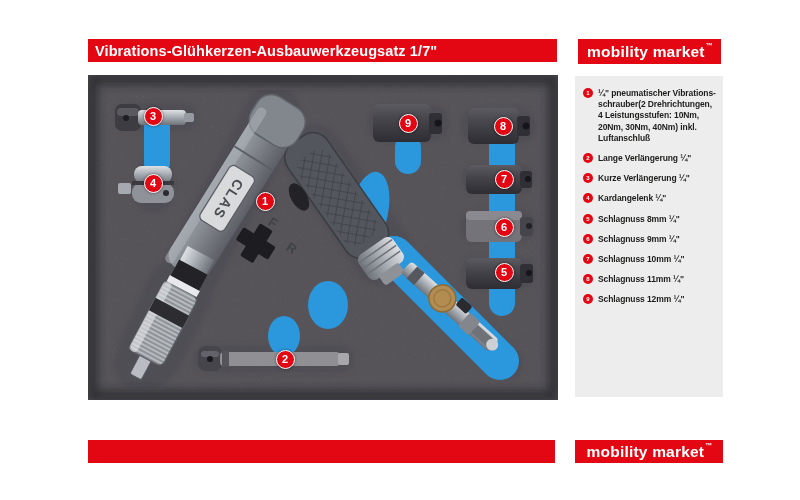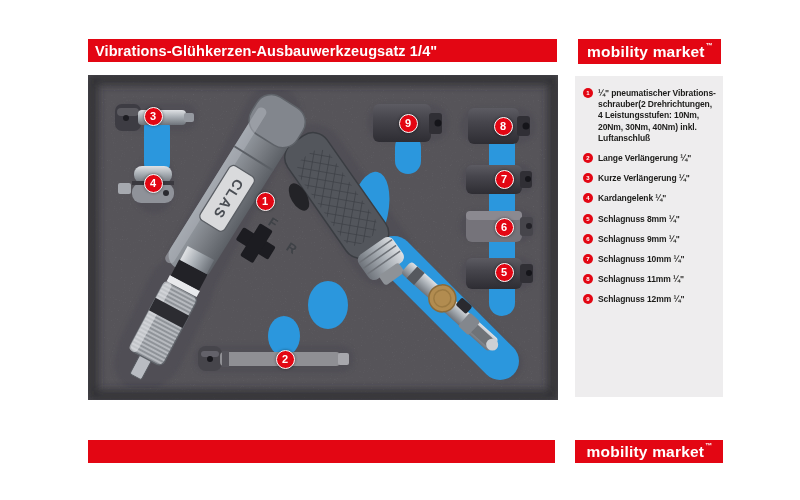--- a/index.html
+++ b/index.html
@@ -35,21 +35,21 @@
              font-size:6px;font-weight:bold;display:flex;align-items:center;justify-content:center;
              margin-right:5px;margin-top:0px;}
   .pl-label{font-size:8.5px;line-height:11.2px;font-weight:bold;color:#1d1d1b;letter-spacing:-.1px;}
 </style>
 </head>
 <body>
 
 <div class="page">
 
   <div class="title-bar">
-    <span>Vibrations-Glühkerzen-Ausbauwerkzeugsatz 1/4"</span>
+    <span>Vibrations-Glühkerzen-Ausbauwerkzeugsatz 1/7"</span>
   </div>
   <div class="logo-box top">
     <span class="logo-text"><span>mobility market</span><span class="logo-tm">™</span></span>
   </div>
 
   <div class="photo">
     <svg width="470" height="325" viewBox="0 0 470 325">
       <defs>
         <linearGradient id="silverV" x1="0" y1="0" x2="0" y2="1">
           <stop offset="0" stop-color="#dfe1e4"></stop>

